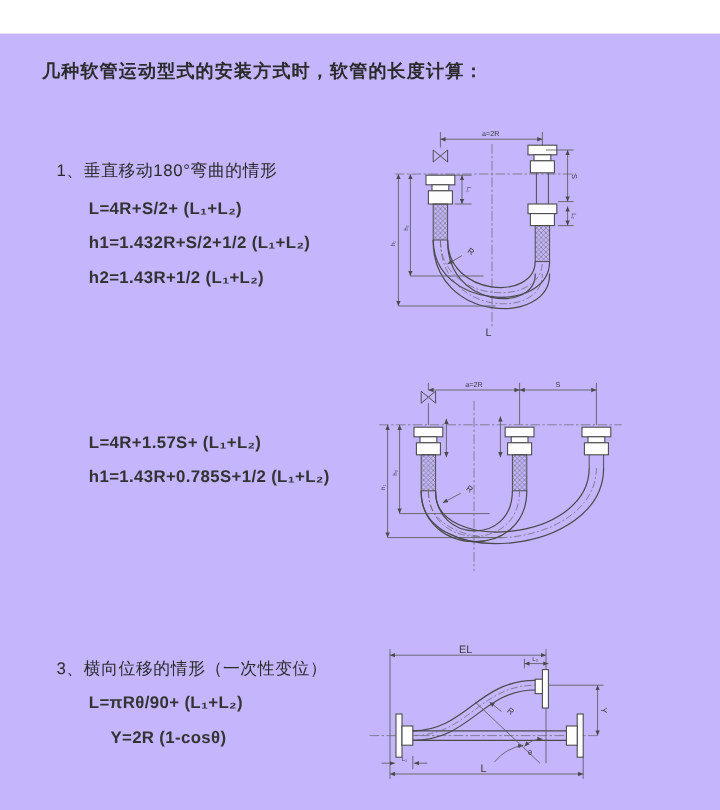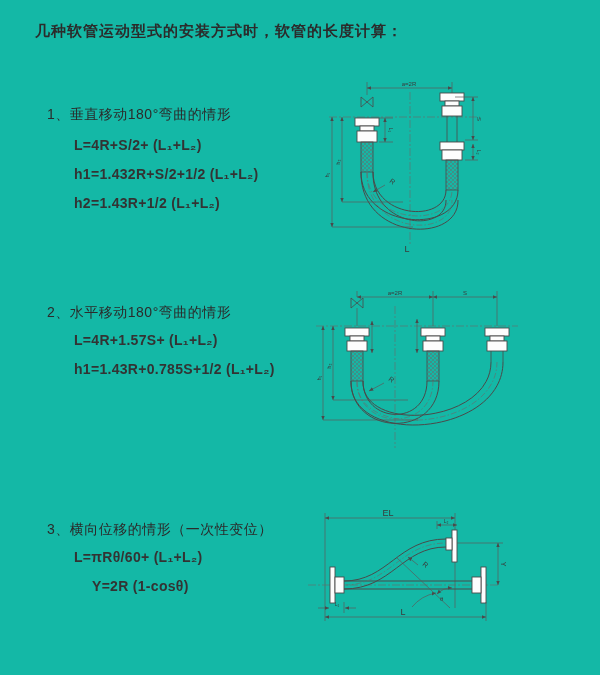--- a/index.html
+++ b/index.html
@@ -1,21 +1,21 @@
 <!DOCTYPE html>
 <html><head>
 <meta charset="utf-8">
 <style>
   html,body{margin:0;padding:0;}
   body{
     width:600px;height:675px;background:#ffffff;
     font-family:"Liberation Sans",sans-serif;color:#2b2b2b;
     position:relative;overflow:hidden;
   }
-  .page{position:absolute;inset:0;background:#14b8a6;}
+  .page{position:absolute;inset:0;background:#c4b5fd;margin-top:28px;}
   .title{
     position:absolute;left:35px;top:22px;
     font-size:15px;font-weight:700;letter-spacing:1px;white-space:nowrap;
   }
   .heading{
     position:absolute;font-size:14px;font-weight:400;letter-spacing:.5px;white-space:nowrap;
   }
   .formula{
     position:absolute;font-size:14px;font-weight:600;letter-spacing:.3px;white-space:nowrap;color:#333;
   }
@@ -46,26 +46,25 @@
 
 <div class="page">
 
   <div class="title">几种软管运动型式的安装方式时，软管的长度计算：</div>
 
   <div class="heading h1">1、垂直移动180°弯曲的情形</div>
   <div class="formula f1a">L=4R+S/2+ (L₁+L₂)</div>
   <div class="formula f1b">h1=1.432R+S/2+1/2 (L₁+L₂)</div>
   <div class="formula f1c">h2=1.43R+1/2 (L₁+L₂)</div>
 
-  <div class="heading h2">2、水平移动180°弯曲的情形</div>
   <div class="formula f2a">L=4R+1.57S+ (L₁+L₂)</div>
   <div class="formula f2b">h1=1.43R+0.785S+1/2 (L₁+L₂)</div>
 
   <div class="heading h3">3、横向位移的情形（一次性变位）</div>
-  <div class="formula f3a">L=πRθ/60+ (L₁+L₂)</div>
+  <div class="formula f3a">L=πRθ/90+ (L₁+L₂)</div>
   <div class="formula f3b">Y=2R (1-cosθ)</div>
 
   <svg class="diag d1" viewBox="0 0 272 180">
     <defs>
       <marker id="a1" viewBox="0 0 8 8" refX="7" refY="4" markerWidth="7" markerHeight="7" orient="auto-start-reverse">
         <path d="M0,1 L7,4 L0,7 z" fill="#4a4a4a"></path>
       </marker>
       <pattern id="hat1" patternUnits="userSpaceOnUse" width="4" height="4">
         <path d="M0,0 L4,4 M4,0 L0,4" stroke="#6a6a6a" stroke-width="0.5"></path>
       </pattern>

